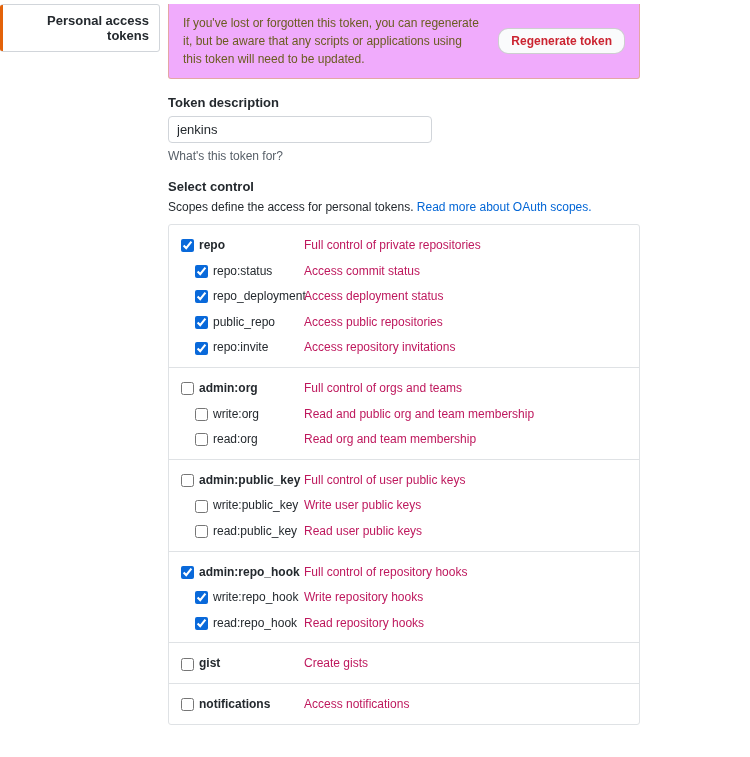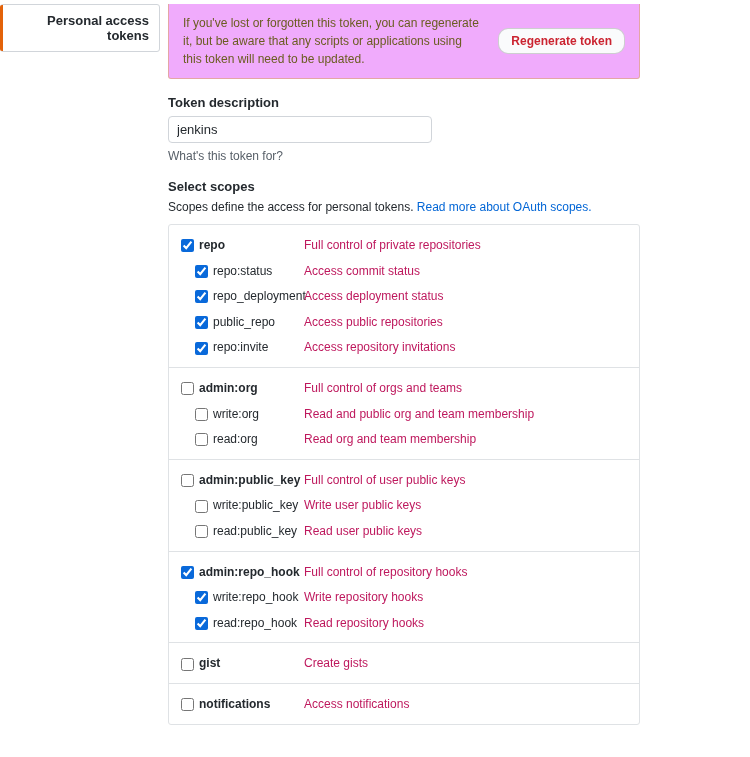--- a/index.html
+++ b/index.html
@@ -166,21 +166,21 @@
       <button class="btn btn-danger-outline">Regenerate token</button>
     </div>
 
     <div class="block">
       <div class="section-label">Token description</div>
       <input type="text" class="text-input" value="jenkins" style="">
       <div class="help-text">What's this token for?</div>
     </div>
 
     <div class="block">
-      <div class="section-label">Select scopes</div>
+      <div class="section-label">Select control</div>
       <div class="scopes-intro">
         <span>Scopes define the access for personal tokens. </span><a class="link">Read more about OAuth scopes.</a>
       </div>
       <div class="scopes-box" id="scopes-box">
           <div class="scope-group">
             <div class="scope-row">
               <div class="scope-check-col">
                 <input type="checkbox" checked="" style="">
               </div>
               <div class="scope-name-col">repo</div>

